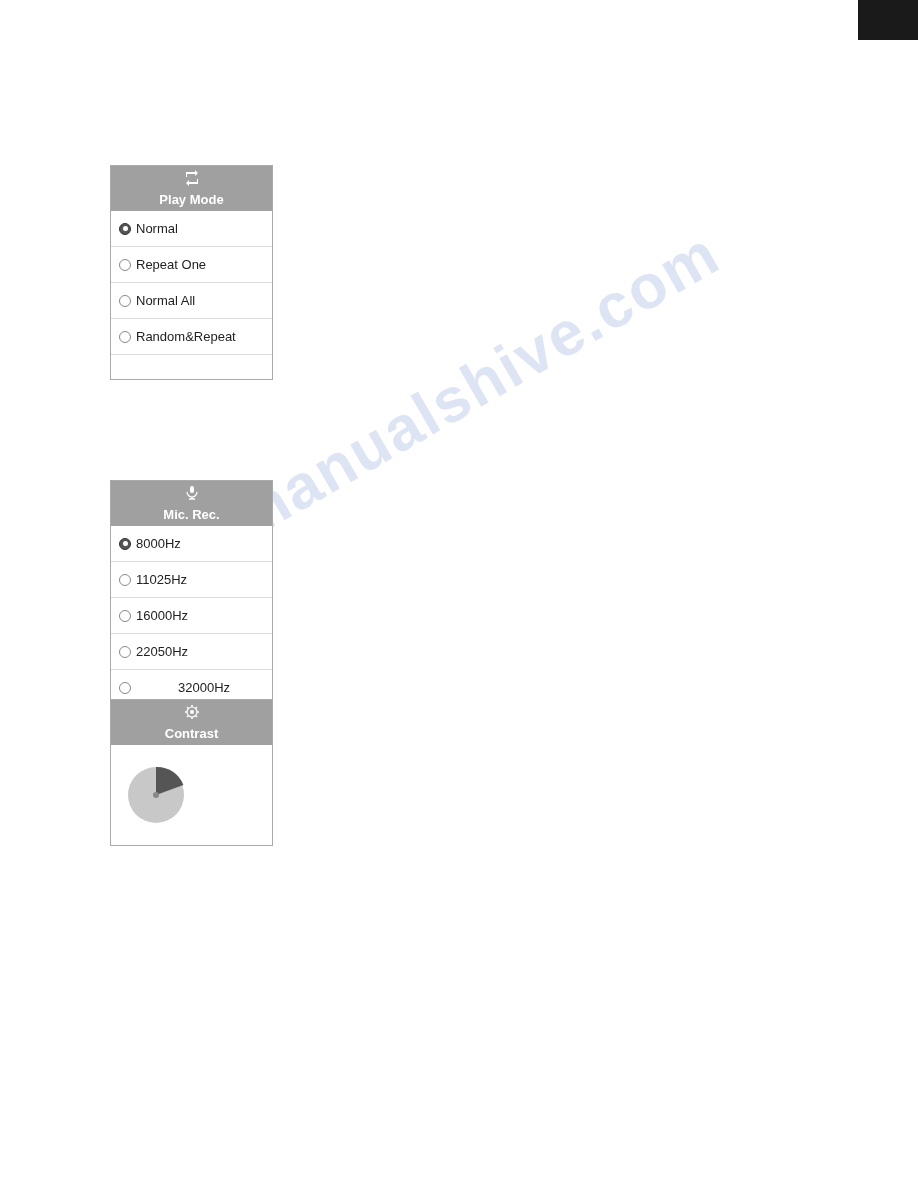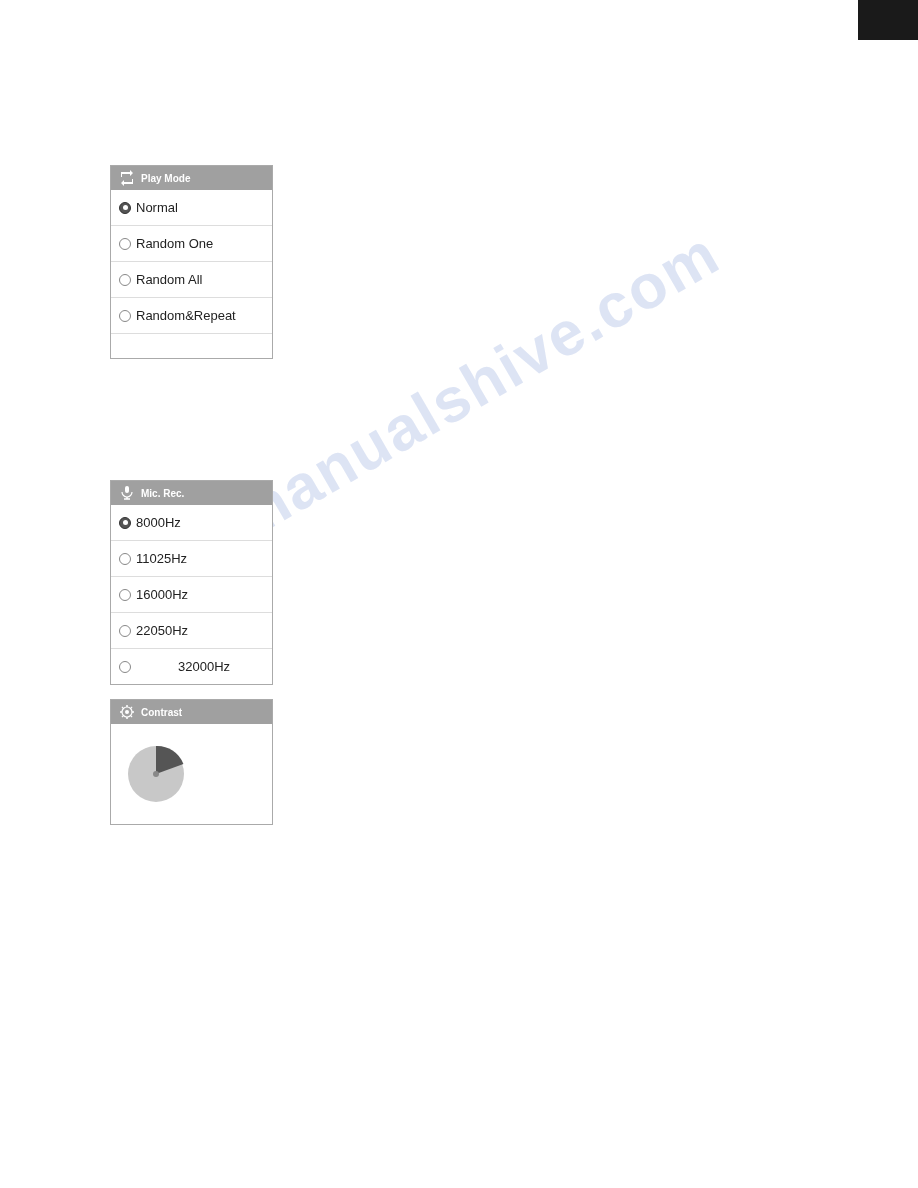--- a/index.html
+++ b/index.html
@@ -48,25 +48,26 @@
       position: absolute;
       border: 1px solid #aaa;
       background: #fff;
       width: 163px;
     }
 
     .panel-header {
       background: #a0a0a0;
       color: #ffffff;
       font-weight: bold;
-      font-size: 10px;
+      font-size: 13px;
       padding: 4px 8px;
       display: flex;
       align-items: center;
       gap: 6px;
+      flex-direction: column;
     }
 
     .panel-header-icon {
       display: inline-flex;
       align-items: center;
       justify-content: center;
     }
 
     .panel-row {
       padding: 10px 8px;
@@ -184,26 +185,26 @@
     <span>Play Mode</span>
   </div>
 
   <div class="panel-row">
     <span class="radio-circle selected"></span>
     <span>Normal</span>
   </div>
 
   <div class="panel-row">
     <span class="radio-circle"></span>
-    <span>Random One</span>
-  </div>
-
-  <div class="panel-row">
-    <span class="radio-circle"></span>
-    <span>Random All</span>
+    <span>Repeat One</span>
+  </div>
+
+  <div class="panel-row">
+    <span class="radio-circle"></span>
+    <span>Normal All</span>
   </div>
 
   <div class="panel-row">
     <span class="radio-circle"></span>
     <span>Random&amp;Repeat</span>
   </div>
 
   <div class="panel-row panel-row-empty">
   </div>
 </div>

